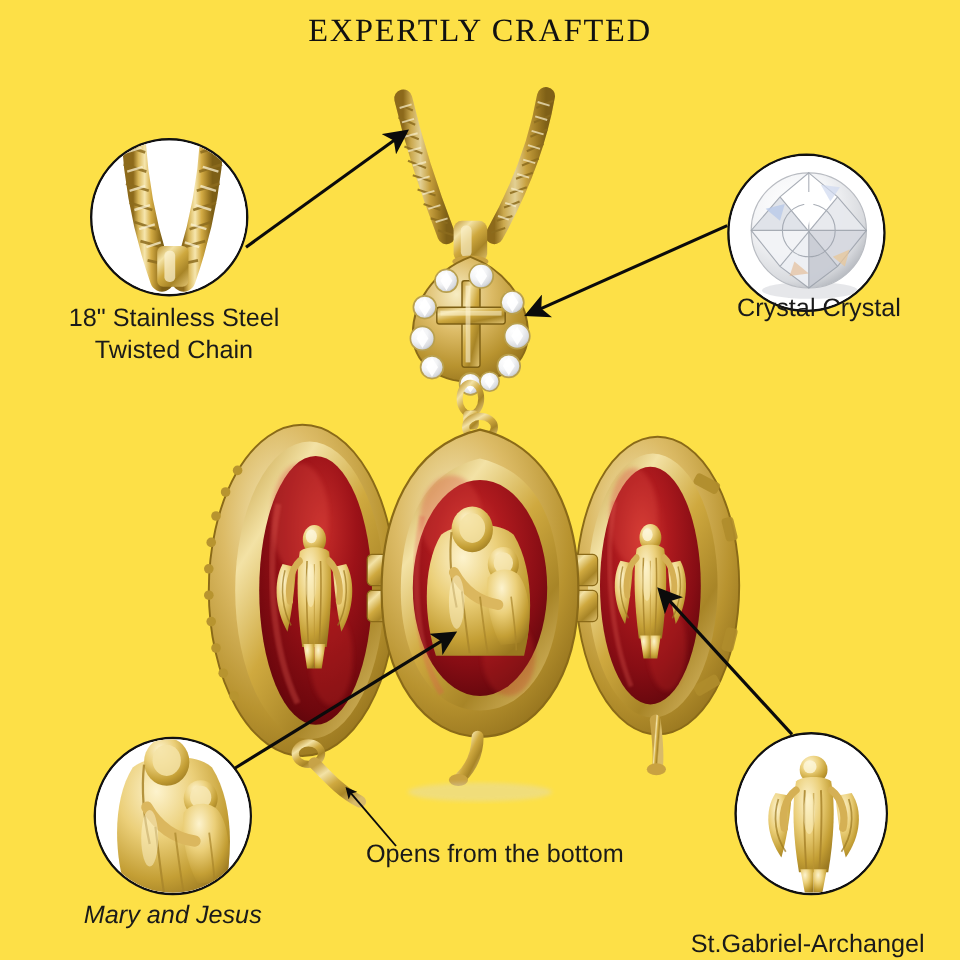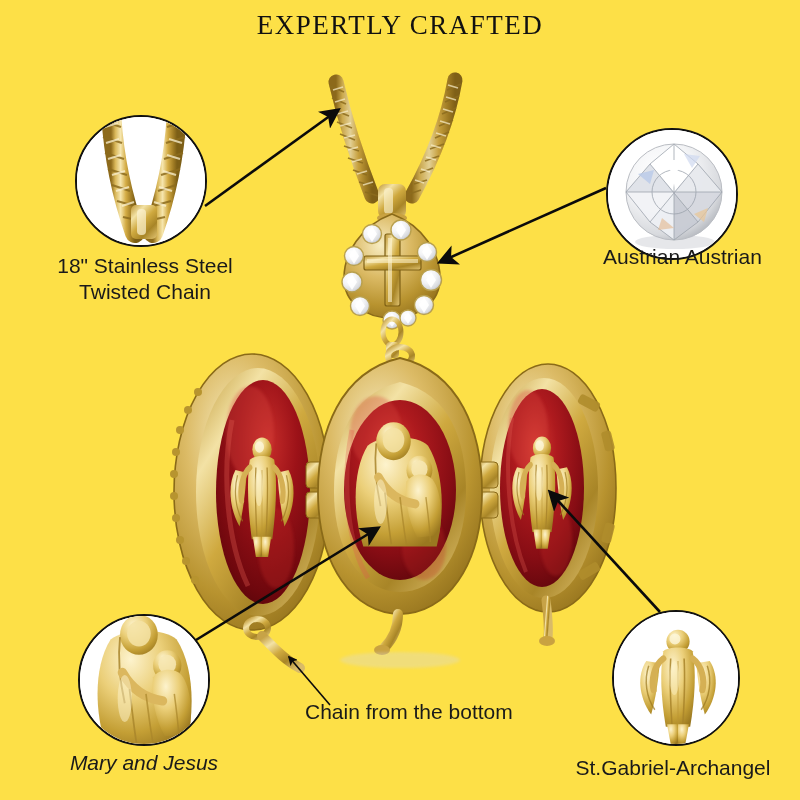--- a/index.html
+++ b/index.html
@@ -478,21 +478,21 @@
           <circle cx="66" cy="62" r="22"></circle>
         </g>
 
         <path d="M30,44 L46,40 L42,54 Z" fill="#b9c9e8" opacity="0.8"></path>
         <path d="M86,84 L100,78 L96,92 Z" fill="#e8c79a" opacity="0.75"></path>
         <path d="M76,24 L92,26 L84,38 Z" fill="#cfd9ef" opacity="0.7"></path>
         <path d="M54,88 L66,98 L50,100 Z" fill="#e2b68c" opacity="0.6"></path>
         <path d="M60,30 L72,30 L66,58 Z" fill="#ffffff"></path>
       </svg>
     </div>
-    <div class="callout-label" style="left:565px; top:244px; width:235px;">Austrian Austrian</div>
+    <div class="callout-label" style="left:565px; top:244px; width:235px;">Crystal Crystal</div>
   </div>
 
   <div class="callout">
     <div class="circle" style="left:78px; top:614px; width:132px; height:132px;">
       <svg viewBox="0 0 132 132" width="132" height="132">
         <rect width="132" height="132" fill="#ffffff"></rect>
         <g transform="translate(66,66) scale(1.18)">
           <use href="#maryFig"></use>
         </g>
       </svg>
@@ -502,21 +502,21 @@
 
   <div class="callout">
     <div class="circle" style="left:612px; top:610px; width:128px; height:136px;">
       <svg viewBox="0 0 128 136" width="128" height="136">
         <rect width="128" height="136" fill="#ffffff"></rect>
         <g transform="translate(64,66) scale(1.22)">
           <use href="#angelFig"></use>
         </g>
       </svg>
     </div>
-    <div class="callout-label" style="left:546px; top:755px; width:254px;">St.Gabriel-Archangel</div>
+    <div class="callout-label" style="left:546px; top:774px; width:254px;">St.Gabriel-Archangel</div>
   </div>
 
   <svg id="arrows" viewBox="0 0 800 800">
     <defs>
       <marker id="ah" viewBox="0 0 12 12" refX="10" refY="6" markerWidth="8" markerHeight="8" orient="auto-start-reverse">
         <path d="M0,0 L12,6 L0,12 L3,6 Z" fill="#0b0b0b"></path>
       </marker>
       <marker id="ahs" viewBox="0 0 12 12" refX="10" refY="6" markerWidth="6" markerHeight="6" orient="auto-start-reverse">
         <path d="M0,0 L12,6 L0,12 L3,6 Z" fill="#0b0b0b"></path>
       </marker>
@@ -526,15 +526,15 @@
 
     <line x1="606" y1="188" x2="440" y2="262" stroke="#0b0b0b" stroke-width="2.6" marker-end="url(#ah)"></line>
 
     <line x1="196" y1="640" x2="378" y2="528" stroke="#0b0b0b" stroke-width="2.6" marker-end="url(#ah)"></line>
 
     <line x1="660" y1="612" x2="550" y2="492" stroke="#0b0b0b" stroke-width="2.6" marker-end="url(#ah)"></line>
 
     <line x1="330" y1="705" x2="289" y2="657" stroke="#0b0b0b" stroke-width="1.6" marker-end="url(#ahs)"></line>
   </svg>
 
-  <div class="center-note" style="left:305px; top:700px;">Chain from the bottom</div>
+  <div class="center-note" style="left:305px; top:700px;">Opens from the bottom</div>
 
 </div>
 
 </body></html>

